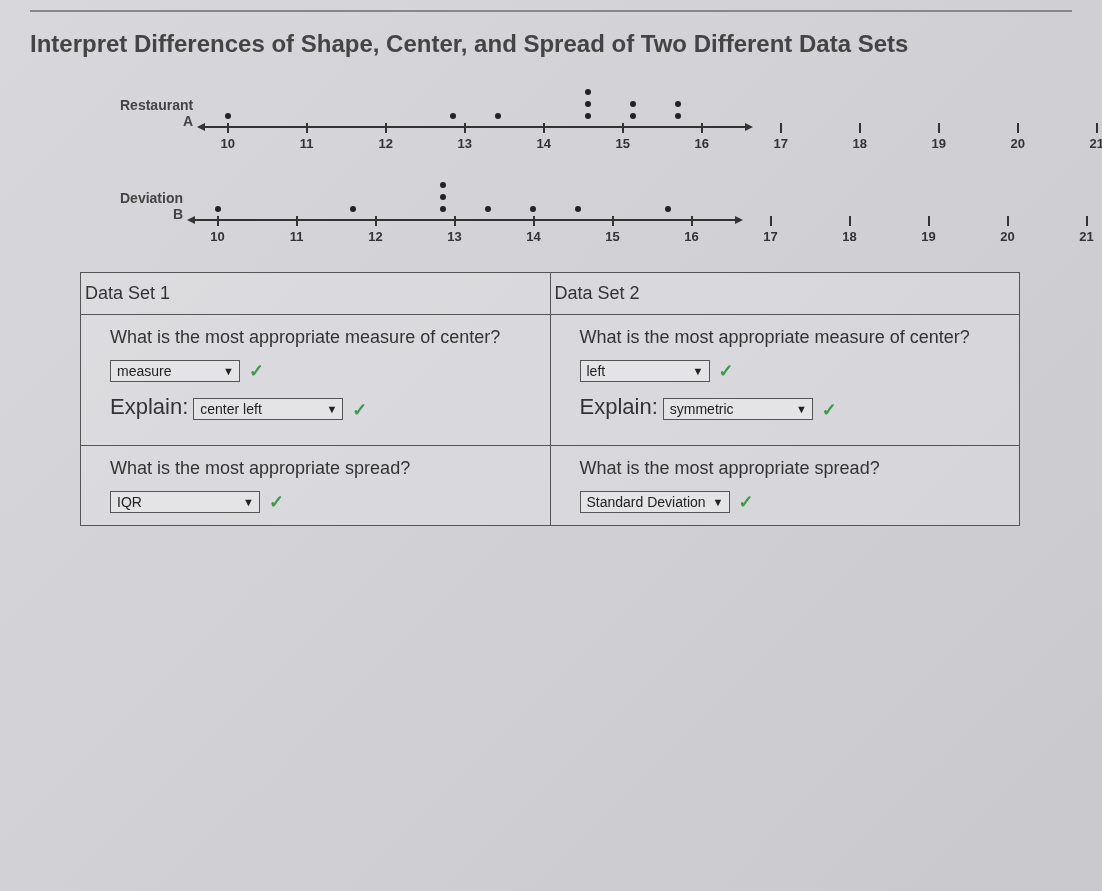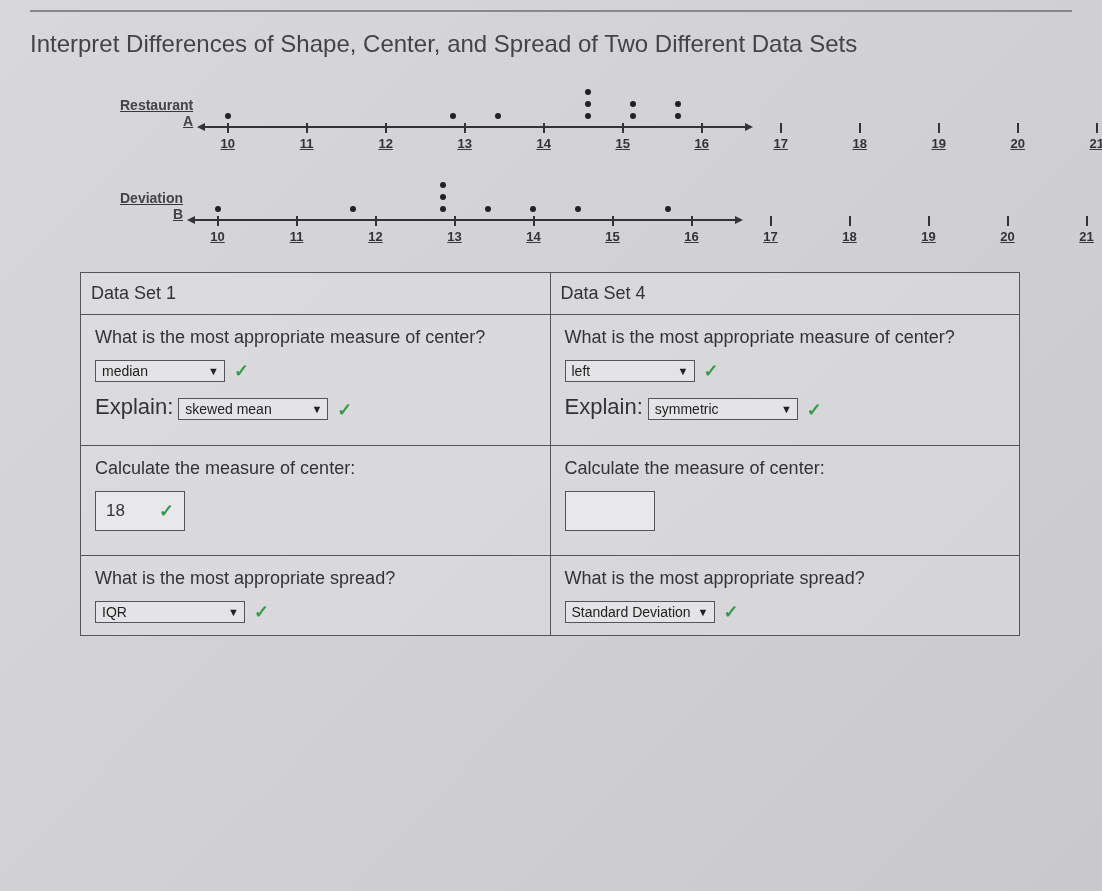--- a/index.html
+++ b/index.html
@@ -8,25 +8,25 @@
       padding: 10px 30px 30px 30px;
       font-family: Arial, Helvetica, sans-serif;
       background: linear-gradient(135deg, #d8d8dc 0%, #d0d0d5 50%, #c8c8cd 100%);
       color: #3a3a3a;
       min-height: 891px;
       width: 1102px;
     }
     .top-border { border-top: 2px solid #888; margin-bottom: 18px; }
     h1 {
       font-size: 24px;
-      font-weight: normal;
+      font-weight: bold;
       color: #444;
       margin: 12px 0 28px 0;
     }
-    .charts { margin: 0 0 22px 90px; text-decoration: underline; }
+    .charts { margin: 0 0 22px 90px; }
     .dotplot-row { display: flex; align-items: flex-end; margin-bottom: 28px; }
     .dotplot-label {
       width: 110px;
       font-size: 14px;
       font-weight: bold;
       color: #444;
       padding-bottom: 22px;
       text-align: right;
       padding-right: 12px;
     }
@@ -82,27 +82,27 @@
     }
 
     table.answers {
       width: 940px;
       border-collapse: collapse;
       margin: 0 auto 0 50px;
       background: rgba(230,230,233,0.4);
     }
     table.answers td {
       border: 1px solid #555;
-      padding: 12px 14px;
+      padding: 12px 29px;
       vertical-align: top;
       width: 50%;
       font-size: 18px;
       color: #333;
     }
-    table.answers td.header { font-size: 18px; padding: 10px 10px; }
+    table.answers td.header { font-size: 18px; padding: 10px 4px; }
     .question { margin-bottom: 12px; font-size: 18px; }
     .select-box {
       display: inline-flex;
       align-items: center;
       border: 1px solid #555;
       background: #e4e4e7;
       font-size: 14px;
       height: 22px;
       padding: 0 2px 0 6px;
       min-width: 130px;
@@ -246,36 +246,36 @@
           <div class="tick">21</div>
         </div>
     </div>
   </div>
 </div>
 
 <table class="answers">
   <tbody>
       <tr>
     <td class="header">Data Set 1</td>
-    <td class="header">Data Set 4</td>
+    <td class="header">Data Set 2</td>
   </tr>
   <tr>
     <td>
       <div class="question">What is the most appropriate measure of center?</div>
       <div class="row-space">
         <span class="select-box narrow">
-          <span>median</span>
+          <span>measure</span>
           <span class="chev">▼</span>
         </span>
         <span class="check">✓</span>
       </div>
       <div class="row-space">
         <span class="explain-label">Explain:</span>
         <span class="select-box wide">
-          <span>skewed mean</span>
+          <span>center left</span>
           <span class="chev">▼</span>
         </span>
         <span class="check">✓</span>
       </div>
     </td>
     <td>
       <div class="question">What is the most appropriate measure of center?</div>
       <div class="row-space">
         <span class="select-box narrow">
           <span>left</span>
@@ -283,39 +283,20 @@
         </span>
         <span class="check">✓</span>
       </div>
       <div class="row-space">
         <span class="explain-label">Explain:</span>
         <span class="select-box wide">
           <span>symmetric</span>
           <span class="chev">▼</span>
         </span>
         <span class="check">✓</span>
-      </div>
-    </td>
-  </tr>
-  <tr>
-    <td>
-      <div class="question">Calculate the measure of center:</div>
-      <div class="row-space">
-        <span class="input-box">
-          <span>18</span>
-          <span class="check" style="margin-left:auto">✓</span>
-        </span>
-      </div>
-    </td>
-    <td>
-      <div class="question">Calculate the measure of center:</div>
-      <div class="row-space">
-        <span class="input-box empty">
-          <span></span>
-        </span>
       </div>
     </td>
   </tr>
   <tr>
     <td>
       <div class="question">What is the most appropriate spread?</div>
       <div>
         <span class="select-box wide">
           <span>IQR</span>
           <span class="chev">▼</span>

